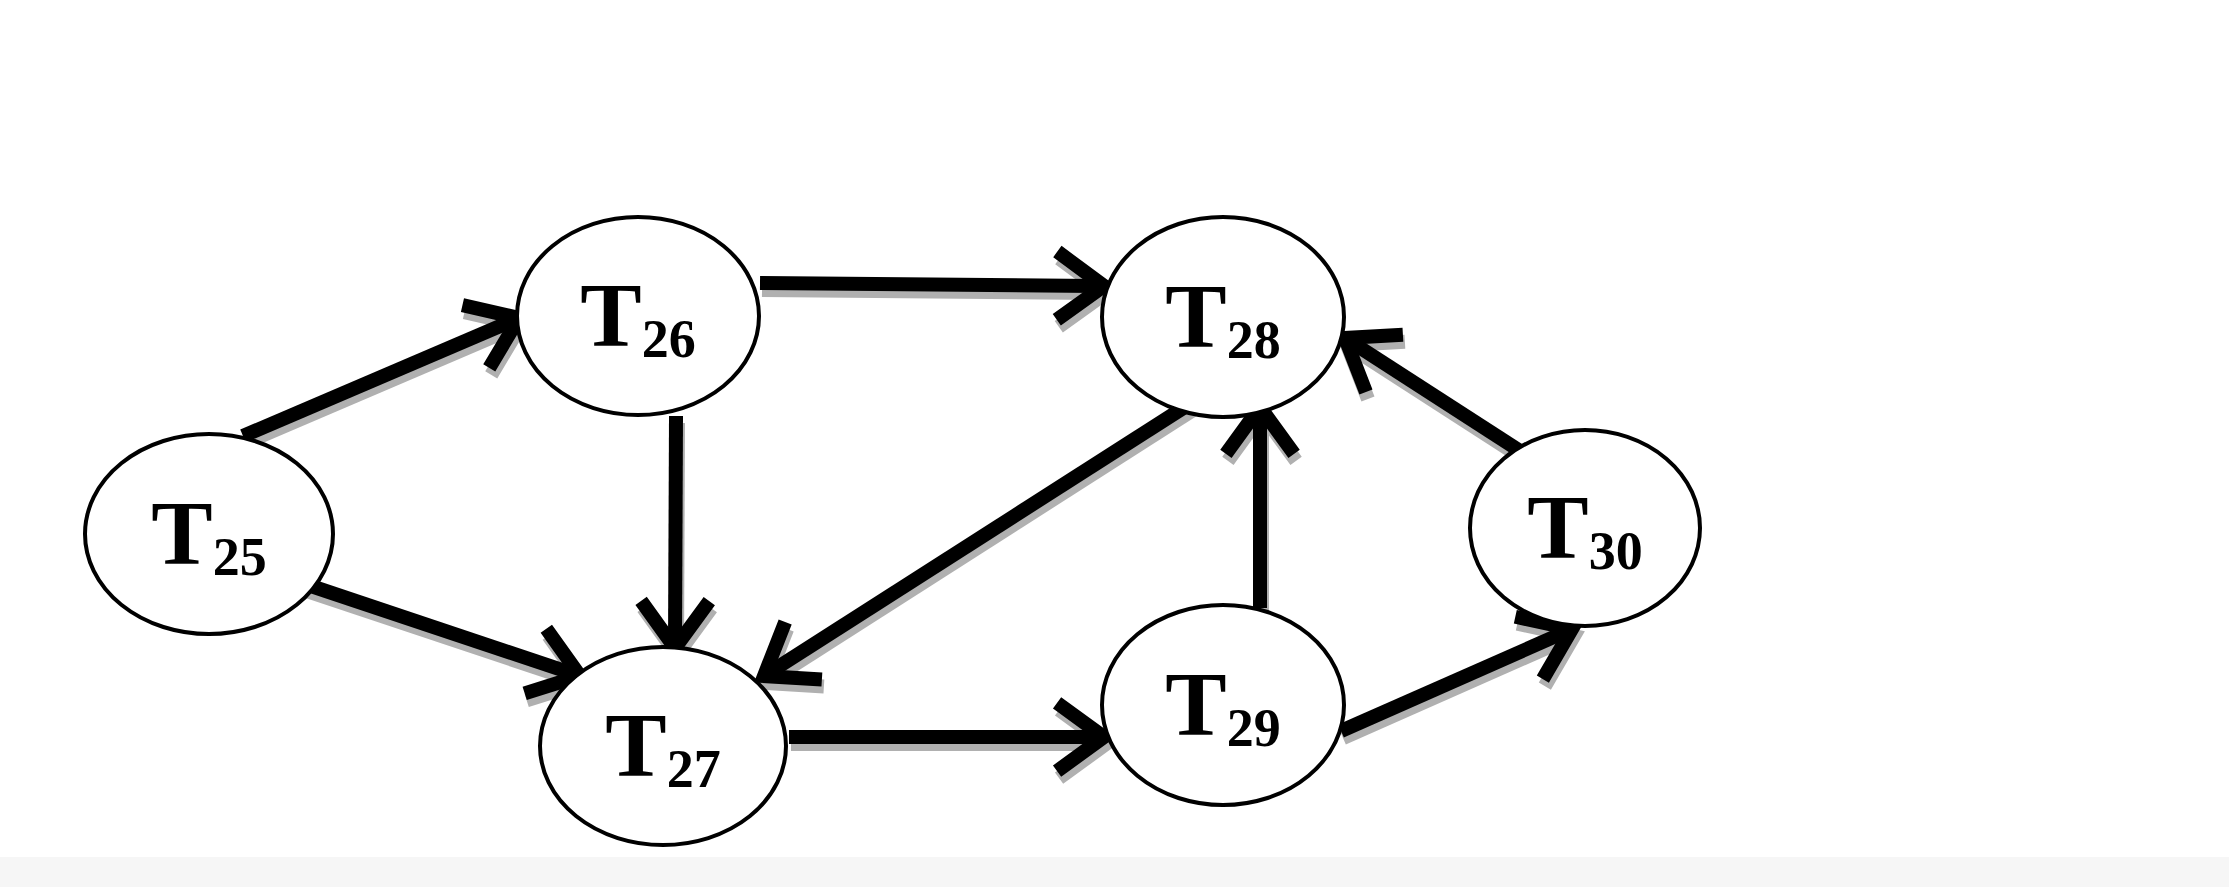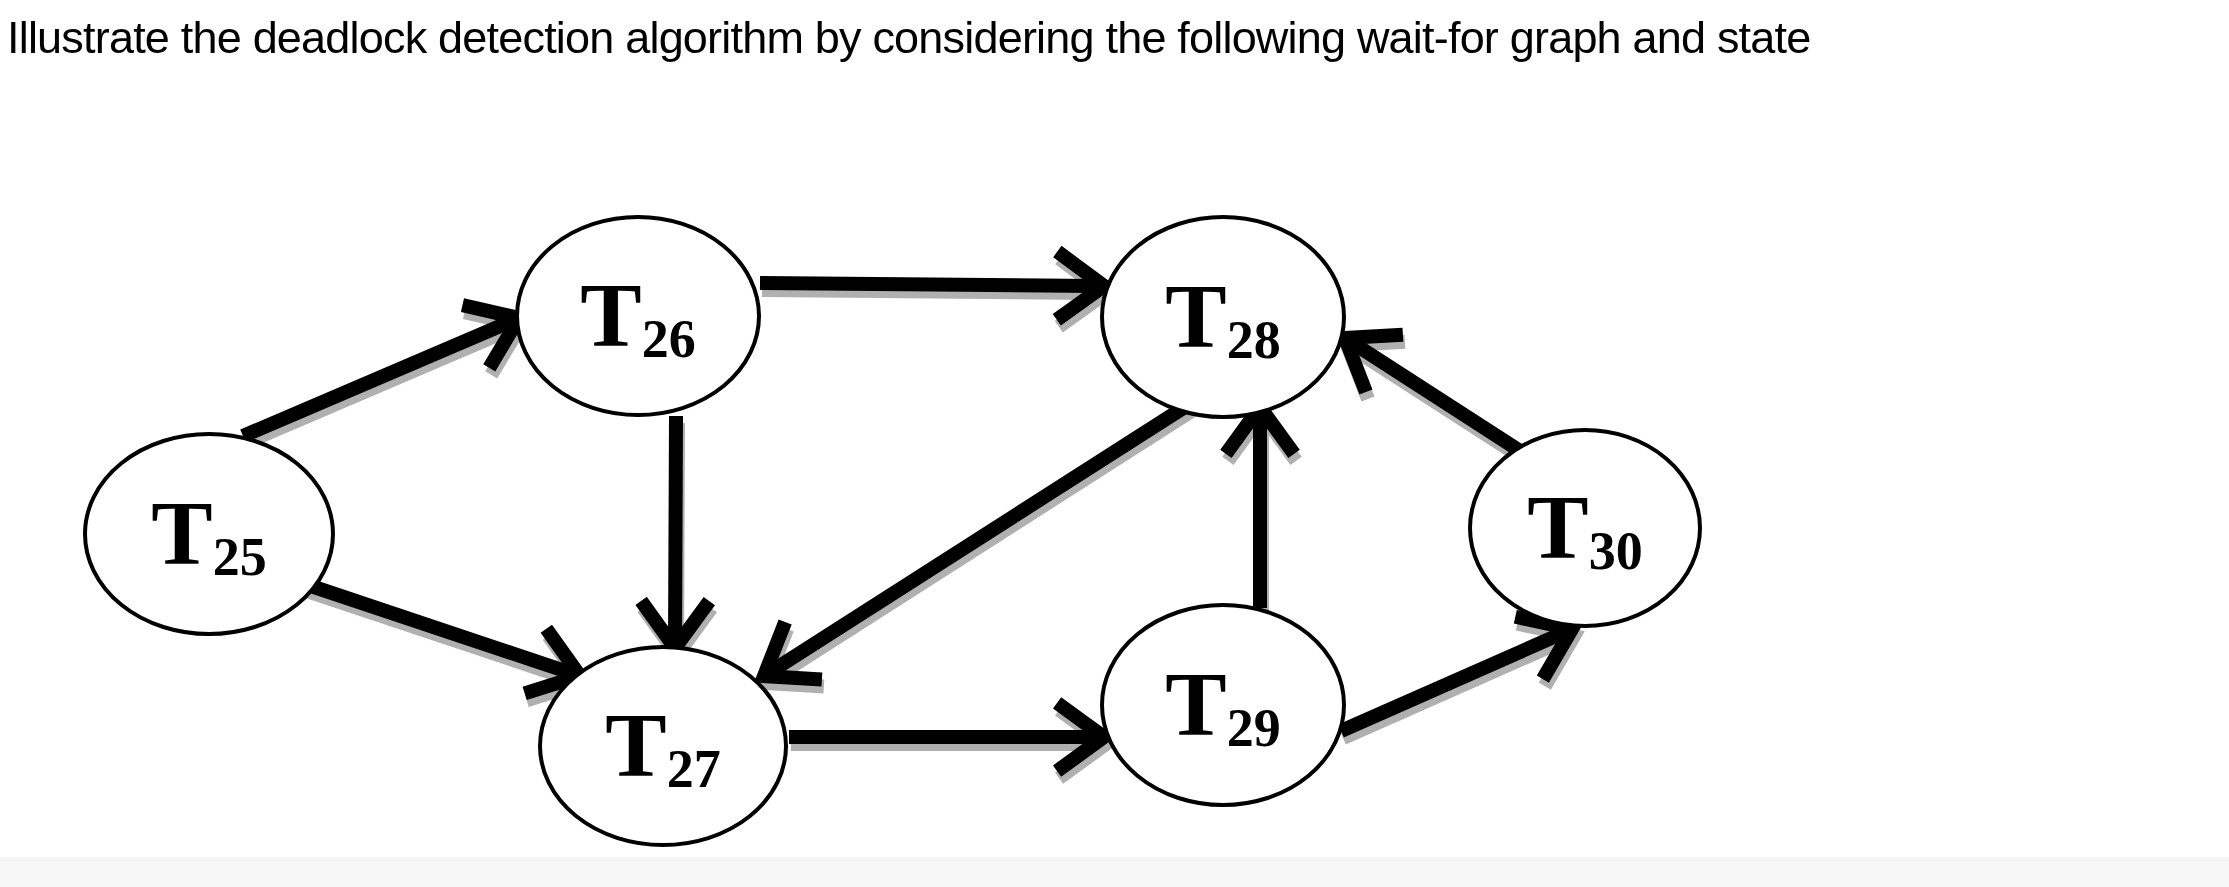--- a/index.html
+++ b/index.html
@@ -46,21 +46,20 @@
     font-family: "Liberation Serif", "DejaVu Serif", serif;
     font-weight: bold;
     fill: #000000;
   }
 </style>
 </head>
 <body>
 
 <div class="page">
   <div class="question">
-    <div class="qline">Illustrate the deadlock detection algorithm by considering the following wait-for graph and state</div>
   </div>
 
   <svg class="graph-svg" viewBox="0 0 2229 887" xmlns="http://www.w3.org/2000/svg">
       <g>
         <line x1="245" y1="443" x2="512.7245961702126" y2="328.53803497070624" stroke="#b0b0b0" stroke-width="14"></line>
         <polyline points="491.2567135296924,374.7929403625174 521,325 464.45291861484435,312.0993183582966" fill="none" stroke="#b0b0b0" stroke-width="14" stroke-linejoin="miter" stroke-linecap="butt"></polyline>
         <line x1="243" y1="436" x2="510.7245961702126" y2="321.53803497070624" stroke="#000000" stroke-width="14"></line>
         <polyline points="489.2567135296924,367.7929403625174 519,318 462.45291861484435,305.0993183582966" fill="none" stroke="#000000" stroke-width="14" stroke-linejoin="miter" stroke-linecap="butt"></polyline>
       </g>
       <g>

